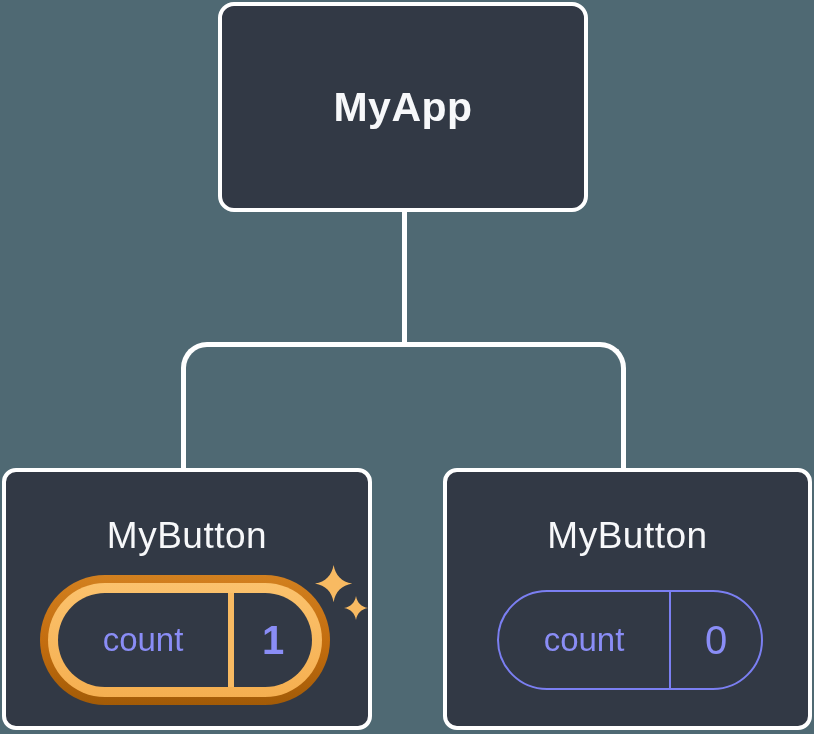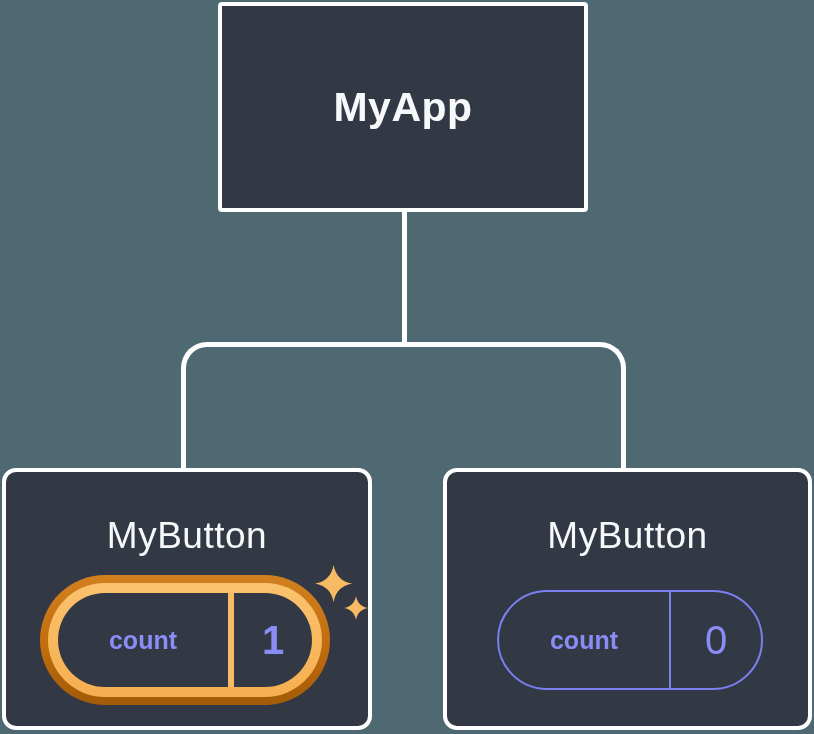--- a/index.html
+++ b/index.html
@@ -8,21 +8,21 @@
     width: 814px;
     height: 734px;
     background: #4F6973;
     overflow: hidden;
     font-family: "Liberation Sans", sans-serif;
   }
   .node {
     position: absolute;
     background: #323945;
     border: 4px solid #FFFFFF;
-    border-radius: 4px;
+    border-radius: 16px;
     box-sizing: border-box;
   }
   .node-root {
     left: 218px; top: 2px; width: 370px; height: 210px;
     display: flex; align-items: center; justify-content: center;
   }
   .node-child-left  { left: 2px;   top: 468px; width: 370px; height: 262px; border-radius: 14px; }
   .node-child-right { left: 443px; top: 468px; width: 369px; height: 262px; border-radius: 14px; }
   .root-label {
     color: #F7F8FA; font-size: 41px; font-weight: 700; letter-spacing: 0.5px;
@@ -61,21 +61,21 @@
   }
   
   .pill-outline {
     position: absolute; left: 50px; top: 118px; width: 266px; height: 100px;
     border: 2px solid #7B7FF2; border-radius: 999px;
     box-sizing: border-box;
     display: flex; align-items: stretch; overflow: hidden;
   }
   .pill-name {
     width: 170px; display: flex; align-items: center; justify-content: center;
-    color: #8A8DF6; font-size: 25px; font-weight: 700;
+    color: #8A8DF6; font-size: 33px; font-weight: 400;
   }
   .pill-sep-gold   { width: 6px; background: #F8BA62; }
   .pill-sep-purple { width: 2px; background: #7B7FF2; }
   .pill-value {
     flex: 1; display: flex; align-items: center; justify-content: center;
     color: #8A8DF6; font-size: 40px;
   }
   .pill-value.bold { font-weight: 700; }
   .pill-value.regular { font-weight: 400; }
   .sparkles {

